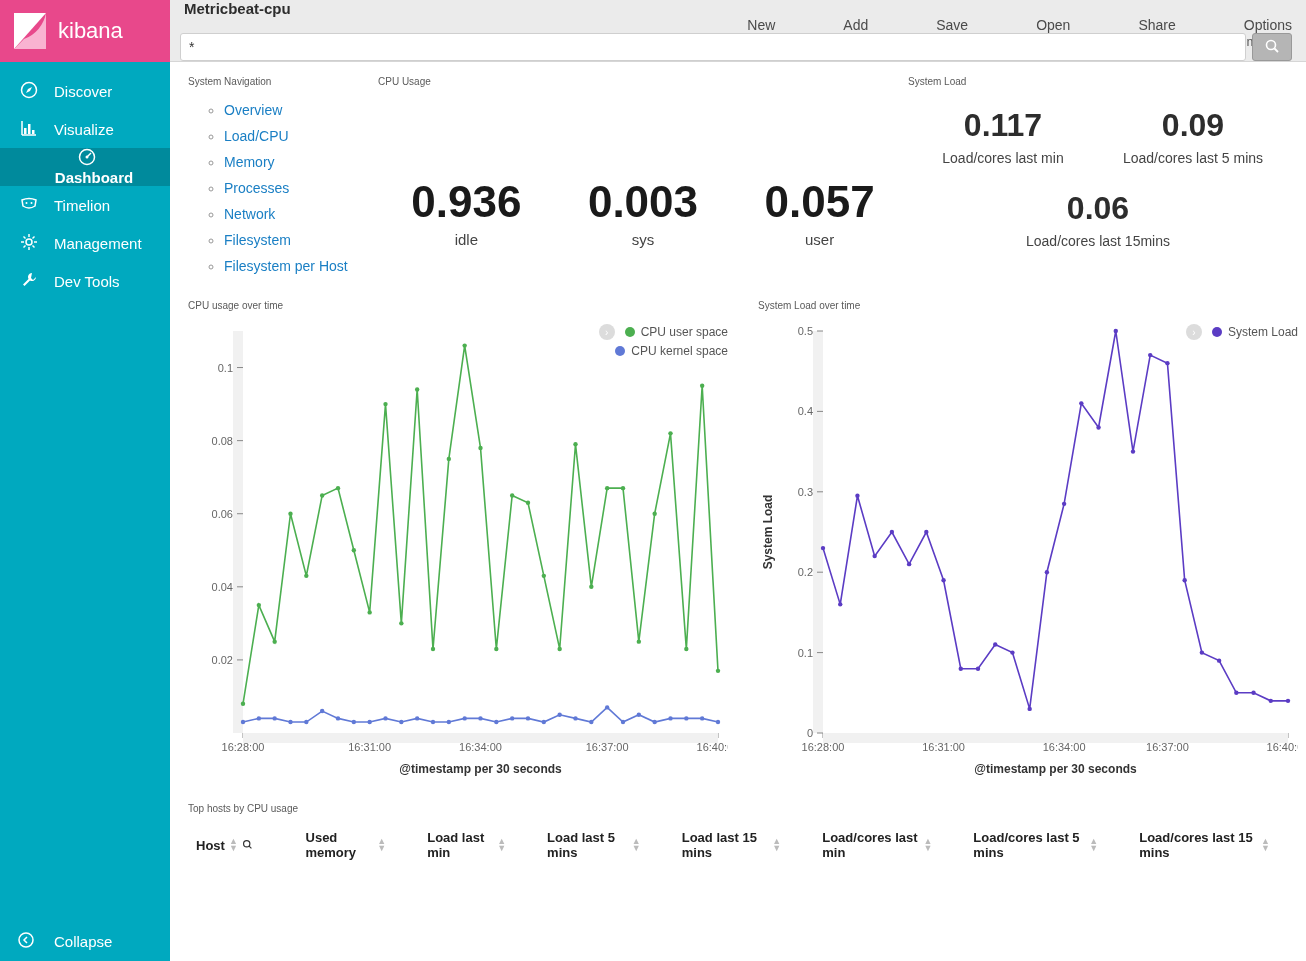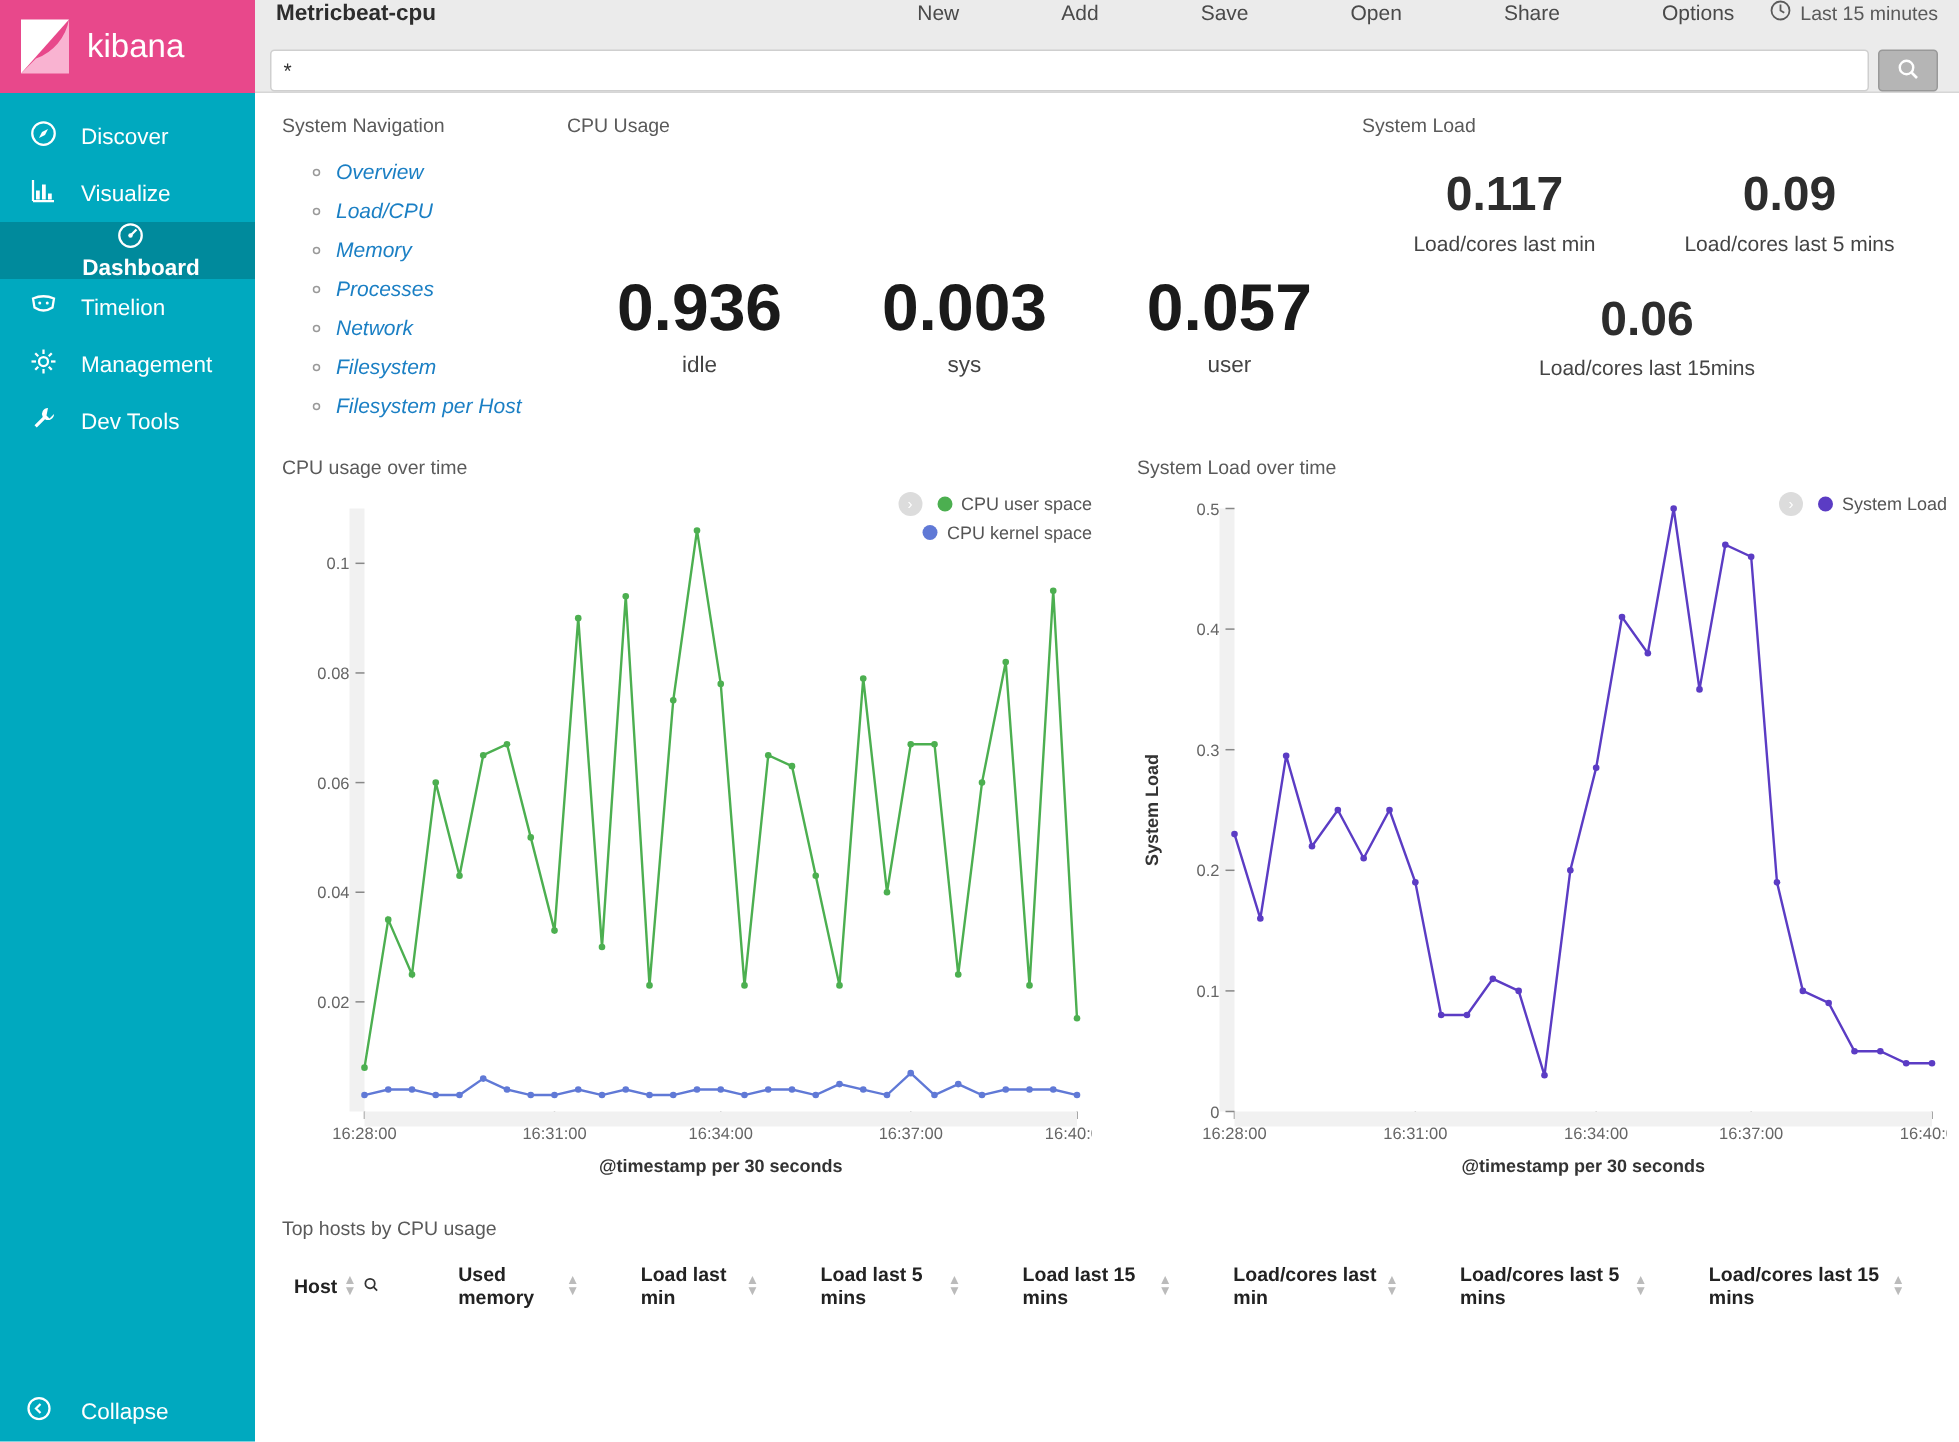--- a/index.html
+++ b/index.html
@@ -10,36 +10,36 @@
   .logo-shape { width:40px; height:40px; margin-right:8px; position:relative; }
   .nav-list { padding-top:10px; }
   .nav-item { display:flex; align-items:center; height:38px; padding-left:18px; color:#fff; font-size:15px; cursor:pointer; }
   .nav-item.active { background:#008a9c; font-weight:600;flex-direction:column; }
   .nav-item .icon { width:22px; display:inline-block; margin-right:14px; text-align:center; }
   .collapse-row { position:absolute; bottom:10px; left:0; width:100%; display:flex; align-items:center; padding-left:18px; color:#fff; font-size:15px; cursor:pointer;}
   .collapse-row .icon { width:22px; margin-right:14px; }
 
   
   .topbar { position:absolute; left:170px; top:0; right:0; height:62px; background:#ebebeb; border-bottom:1px solid #d6d6d6; }
-  .topbar-inner { display:flex; align-items:flex-start; height:32px; padding:0 14px; }
+  .topbar-inner { display:flex; align-items:flex-end; height:32px; padding:0 14px;flex-direction:column; }
   .dash-title { font-weight:700; color:#2d2d2d; font-size:15px; flex:0 0 auto; margin-right:auto;}
   .top-actions { display:flex; align-items:center; gap:24px; font-size:14px; color:#4a4a4a;}
   .top-actions span { cursor:pointer;padding-left:44px; }
   .timepicker { display:flex; align-items:center; gap:6px; color:#5a5a5a; font-size:13px; margin-left:24px;}
   .searchrow { display:flex; align-items:center; padding:0 14px 0 10px; height:30px;}
   .searchbox { flex:1; height:28px; background:#fff; border:1px solid #cfcfcf; border-radius:3px; padding:2px 8px; font-size:14px; color:#333; }
   .searchbtn { width:40px; height:28px; margin-left:6px; background:#b5b5b5; border:1px solid #999; border-radius:3px; color:#fff; display:flex; align-items:center; justify-content:center; cursor:pointer;}
 
   
   .main { position:absolute; left:170px; top:62px; right:0; bottom:0; overflow:hidden; padding:14px 18px; }
-  .panel-title { font-size:13px; color:#5a5a5a; margin-bottom:10px; }
+  .panel-title { font-size:10px; color:#5a5a5a; margin-bottom:10px; }
   .row1 { display:flex; }
   .navpanel { width:190px; }
   .navpanel ul { list-style: circle; padding-left:36px; margin-top:6px;}
-  .navpanel li { color:#999; padding:5px 0;font-style:italic;}
+  .navpanel li { color:#999; padding:5px 0;}
   .navpanel a { color:#1a7fc4; text-decoration:none; font-size:14px;}
   .cpu-usage-panel { flex:1; margin-left:0px;}
   .metric-row { display:flex; justify-content:space-around; margin-top:90px;}
   .metric { text-align:center; }
   .metric .val { font-size:44px; font-weight:800; color:#1a1a1a; }
   .metric .lab { font-size:15px; color:#444; margin-top:4px;}
   .load-panel { width:380px; }
   .load-grid { display:flex; flex-wrap:wrap; justify-content:space-around; margin-top:20px;}
   .load-metric { width:48%; text-align:center; margin-bottom:24px;}
   .load-metric .val { font-size:32px; font-weight:700; }

